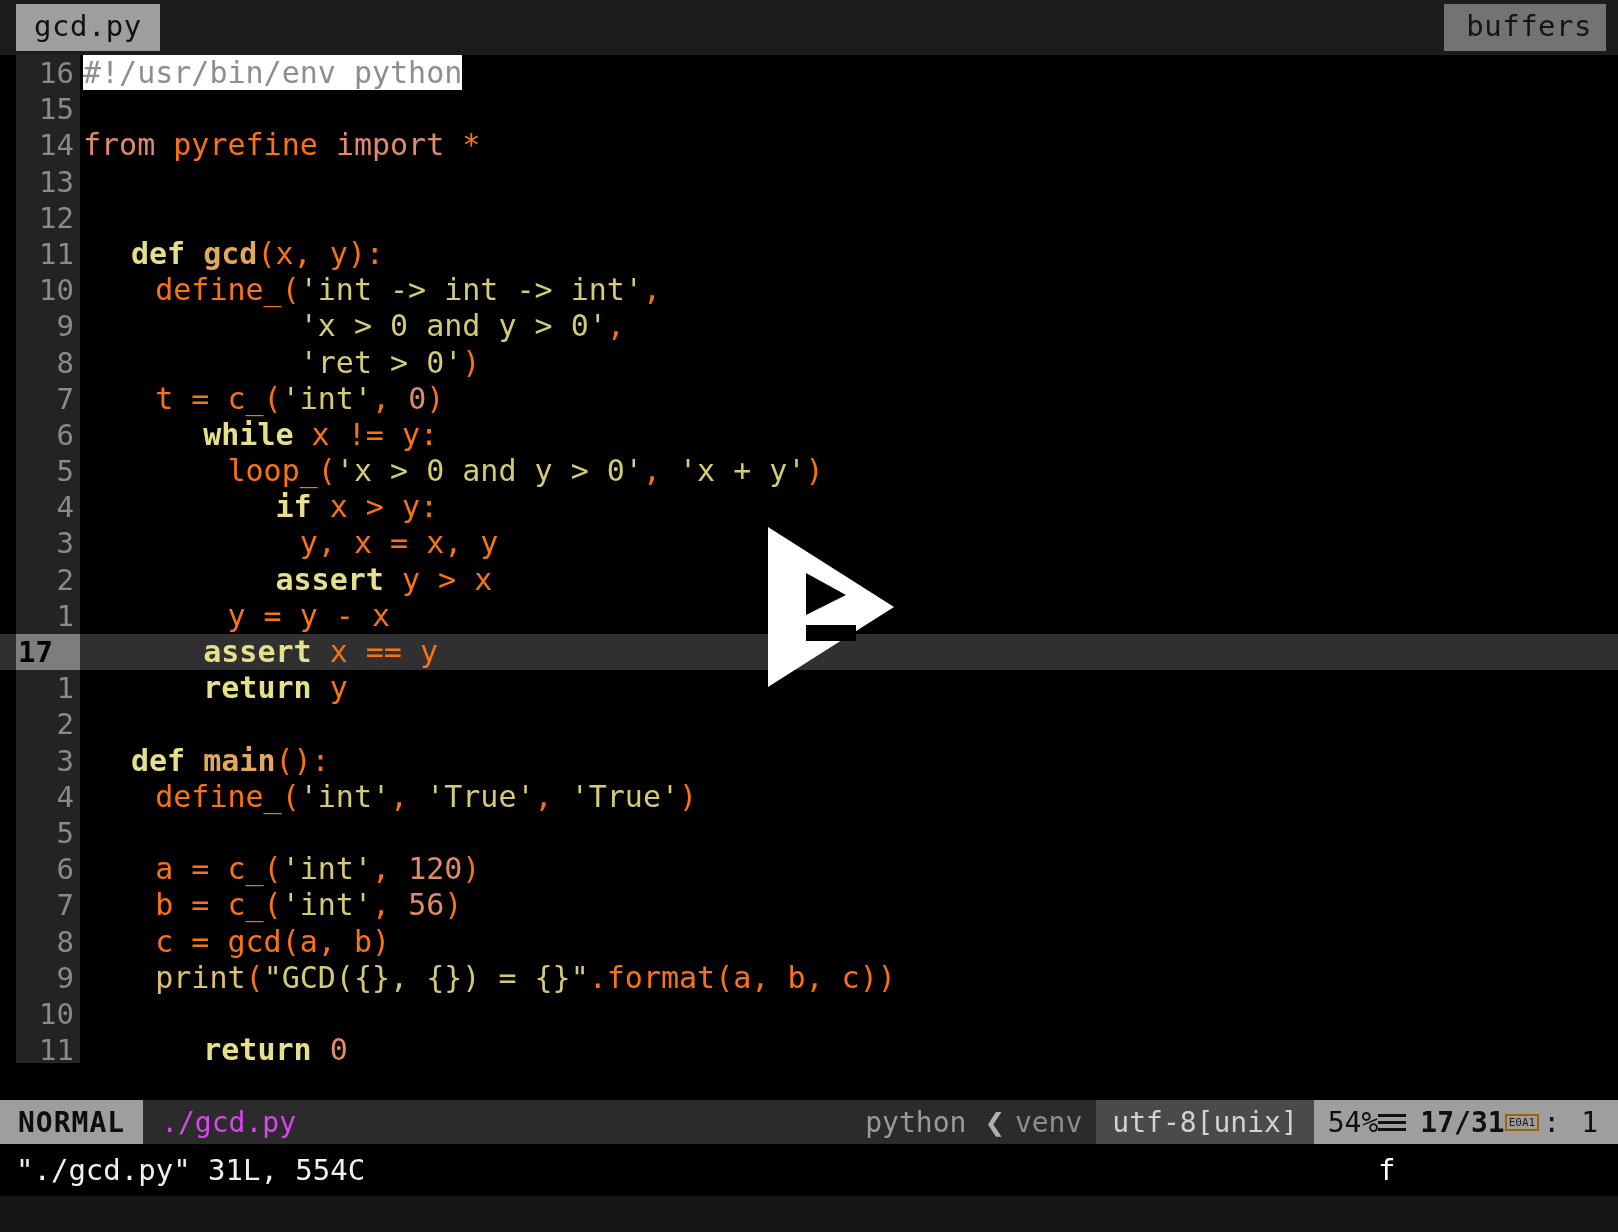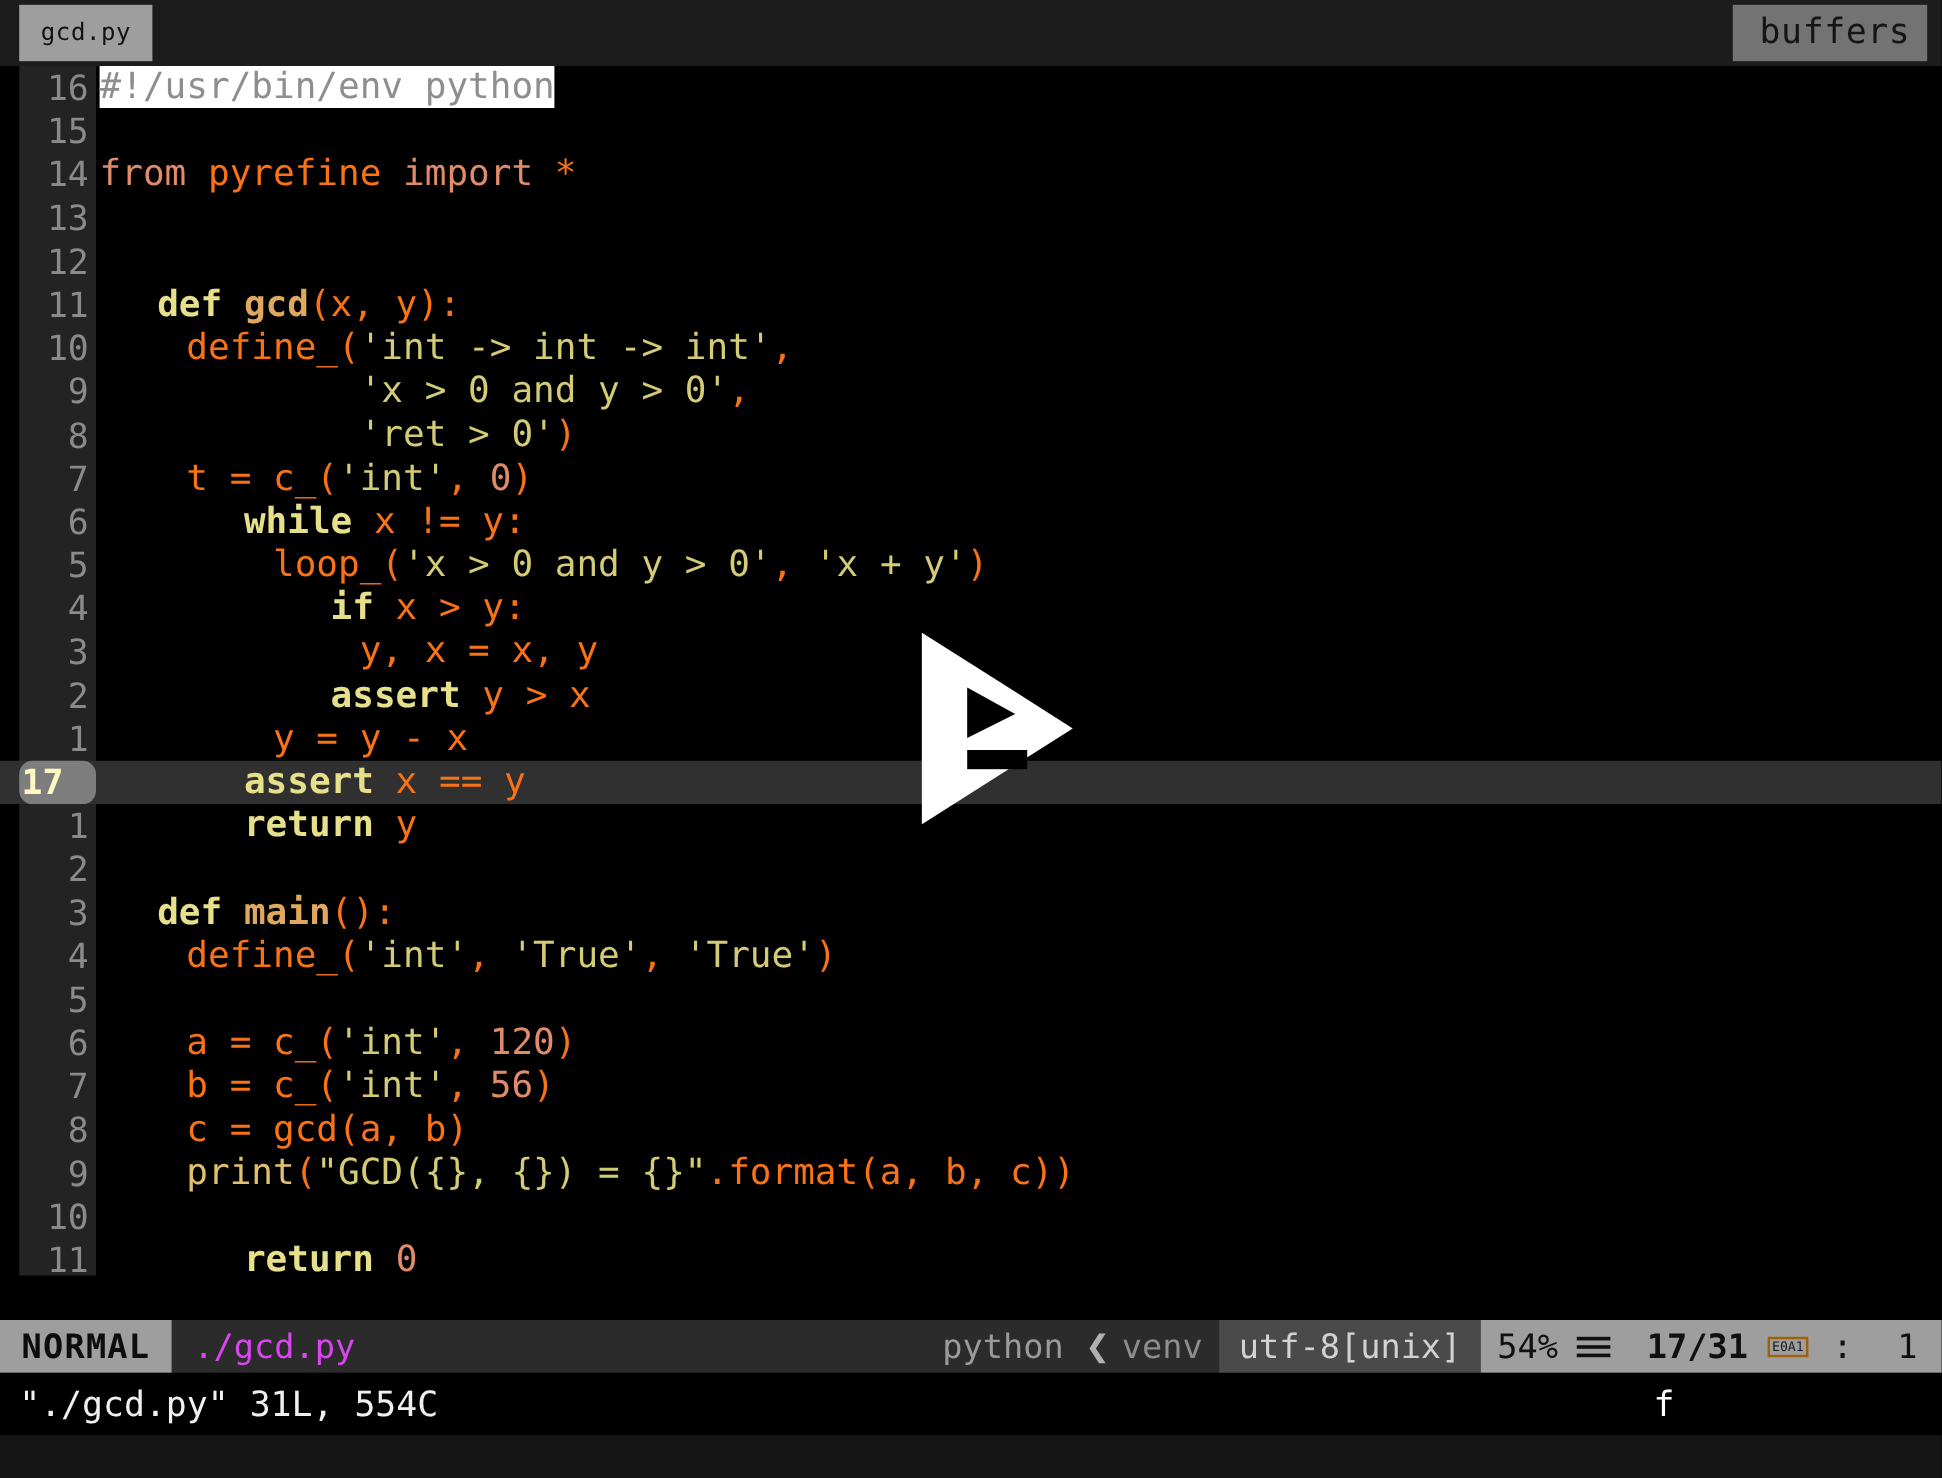--- a/index.html
+++ b/index.html
@@ -30,21 +30,21 @@
     background: #1c1c1c;
     display: flex;
     align-items: center;
     justify-content: space-between;
   }
   .tab {
     margin-left: 16px;
     padding: 4px 18px 7px 18px;
     background: #9e9e9e;
     color: #111111;
-    font-size: 20px;
+    font-size: 29px;
     line-height: 36px;
     letter-spacing: 0.5px;
   }
   .buffers-label {
     background: #737373;
     color: #151515;
     font-size: 29px;
     line-height: 36px;
     padding: 4px 14px 7px 22px;
     margin-right: 12px;
@@ -91,26 +91,25 @@
     margin-left: 16px;
     flex: 0 0 64px;
     text-align: right;
     padding-right: 6px;
     box-sizing: border-box;
     color: #8a8a8a;
     font-size: 29px;
   }
   .row.current .lnum {
     background: #7d7d7d;
-    color: #fef9c3;
+    color: #000000;
     font-weight: bold;
     text-align: left;
     padding-left: 2px;
     padding-right: 0;
-    border-radius: 11px;
   }
   .ltext {
     padding-left: 3px;
     color: #e8e8e8;
   }
 
   
   .t-comment { color: #8e8e8e; background: #ffffff; text-align: center; }
   .t-kw      { color: #e6e08a; font-weight: bold; margin-left: 48px; }
   .t-import  { color: #e08b69; }
@@ -183,21 +182,20 @@
     padding: 0 16px;
     display: flex;
     align-items: center;
   }
   .sl-right {
     background: #9e9e9e;
     color: #101010;
     display: flex;
     align-items: center;
     padding: 0 20px 0 14px;
-    gap: 16px;
   }
   .sl-pct { font-weight: normal; }
   .sl-lines-icon {
     display: inline-flex;
     flex-direction: column;
     justify-content: center;
     gap: 4px;
     width: 28px;
   }
   .sl-lines-icon i {

